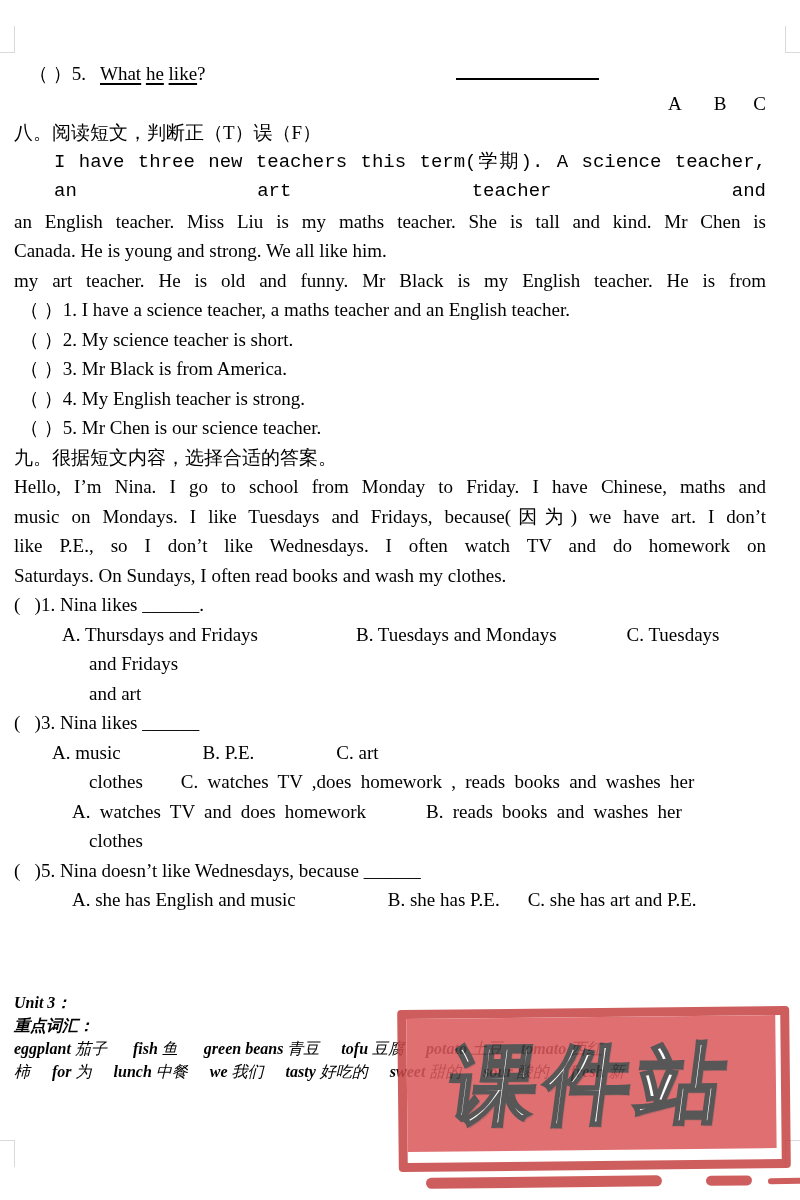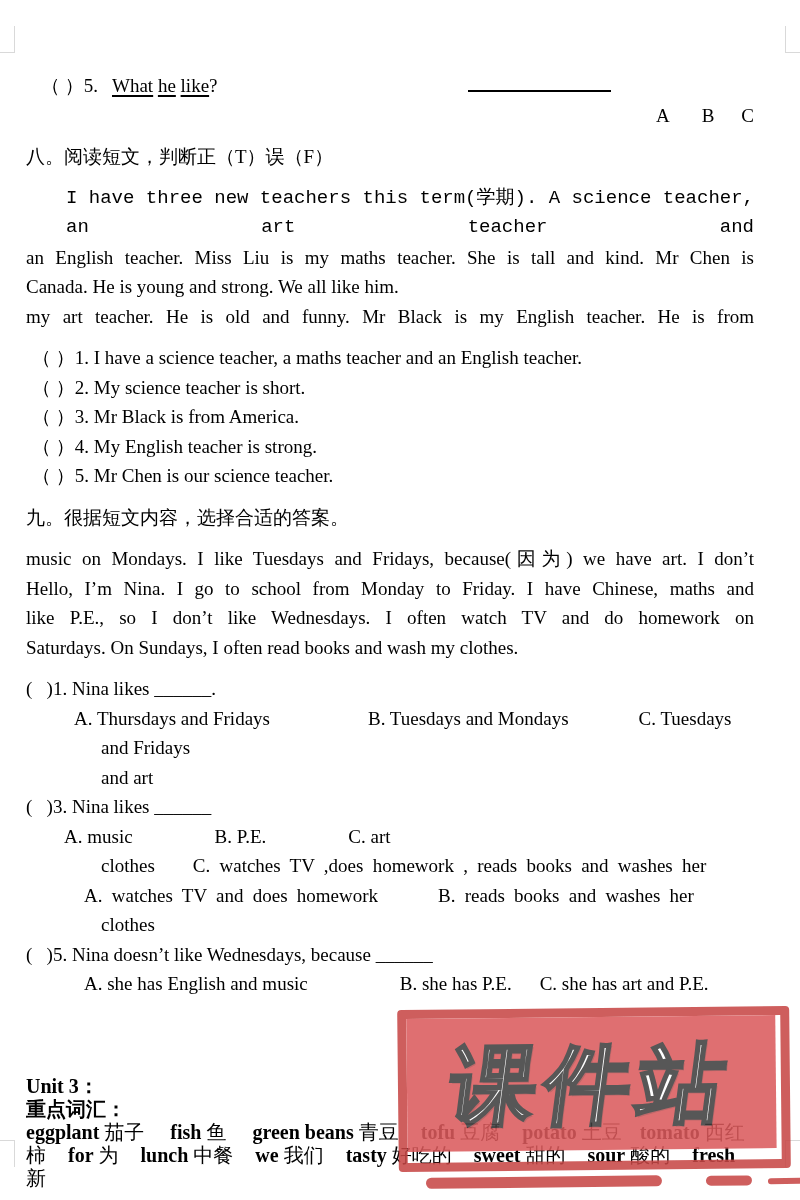--- a/index.html
+++ b/index.html
@@ -19,22 +19,22 @@
     position:absolute;left:14px;top:59px;width:752px;
     font-size:19px;line-height:29.5px;
   }
   .line{white-space:pre-wrap;}
   .just{text-align:justify;text-align-last:justify;}
   .ws{word-spacing:4.5px;}
   .u{text-decoration:underline;text-decoration-thickness:1.5px;text-underline-offset:3px;}
   .b{font-weight:bold;}
   .gap{display:inline-block;}
   .blank{display:inline-block;border-bottom:2px solid #000;height:0.95em;vertical-align:baseline;}
-  .sec{margin:12px;}
-  .sec.unit{margin-top:76px;font-size:20px;line-height:23px;}
+  .sec{margin:0;}
+  .sec.unit{margin-top:76px;font-size:16px;line-height:23px;font-style:italic;}
 
   
   .stamp{position:absolute;left:398px;top:1008px;width:392px;height:162px;
          opacity:.87;transform:rotate(-.6deg);z-index:5;pointer-events:none;}
   .stamp-frame{position:absolute;inset:0;border:9px solid #c74746;border-radius:4px;}
   .stamp-frame:before{content:"";position:absolute;left:18px;right:120px;bottom:-26px;height:11px;
                       background:#c74746;border-radius:6px;}
   .stamp-frame:after{content:"";position:absolute;right:30px;bottom:-26px;width:46px;height:10px;
                      background:#c74746;border-radius:5px;box-shadow:60px 1px 0 -2px #c74746;}
   .stamp-fill{position:absolute;left:9px;right:14px;top:9px;bottom:20px;background:#db5a5c;
@@ -72,22 +72,22 @@
       <div class="line" style="padding-left: 6px;"><span class="">（ ）1. I have a science teacher, a maths teacher and an English teacher.</span></div>
       <div class="line" style="padding-left: 6px;"><span class="">（ ）2. My science teacher is short.</span></div>
       <div class="line" style="padding-left: 6px;"><span class="">（ ）3. Mr Black is from America.</span></div>
       <div class="line" style="padding-left: 6px;"><span class="">（ ）4. My English teacher is strong.</span></div>
       <div class="line" style="padding-left: 6px;"><span class="">（ ）5. Mr Chen is our science teacher.</span></div>
     </div>
     <div class="sec">
       <div class="line"><span class="">九。很据短文内容，选择合适的答案。</span></div>
     </div>
     <div class="sec">
+      <div class="line just"><span class="">Hello, I’m Nina. I go to school from Monday to Friday. I have Chinese, maths and</span></div>
       <div class="line just"><span class="">music on Mondays. I like Tuesdays and Fridays, because(因为) we have art. I don’t</span></div>
-      <div class="line just"><span class="">Hello, I’m Nina. I go to school from Monday to Friday. I have Chinese, maths and</span></div>
       <div class="line just"><span class="">like P.E., so I don’t like Wednesdays. I often watch TV and do homework on</span></div>
       <div class="line"><span class="">Saturdays. On Sundays, I often read books and wash my clothes.</span></div>
     </div>
     <div class="sec">
       <div class="line"><span class="">(   )1. Nina likes ______.</span></div>
       <div class="line" style="padding-left: 48px;"><span class="">A. Thursdays and Fridays</span><span class="gap" style="width: 98px;"></span><span class="">B. Tuesdays and Mondays</span><span class="gap" style="width: 70px;"></span><span class="">C. Tuesdays</span></div>
       <div class="line" style="padding-left: 75px;"><span class="">and Fridays</span></div>
       <div class="line" style="padding-left: 75px;"><span class="">and art</span></div>
       <div class="line"><span class="">(   )3. Nina likes ______</span></div>
       <div class="line" style="padding-left: 38px;"><span class="">A. music</span><span class="gap" style="width: 82px;"></span><span class="">B. P.E.</span><span class="gap" style="width: 82px;"></span><span class="">C. art</span></div>

